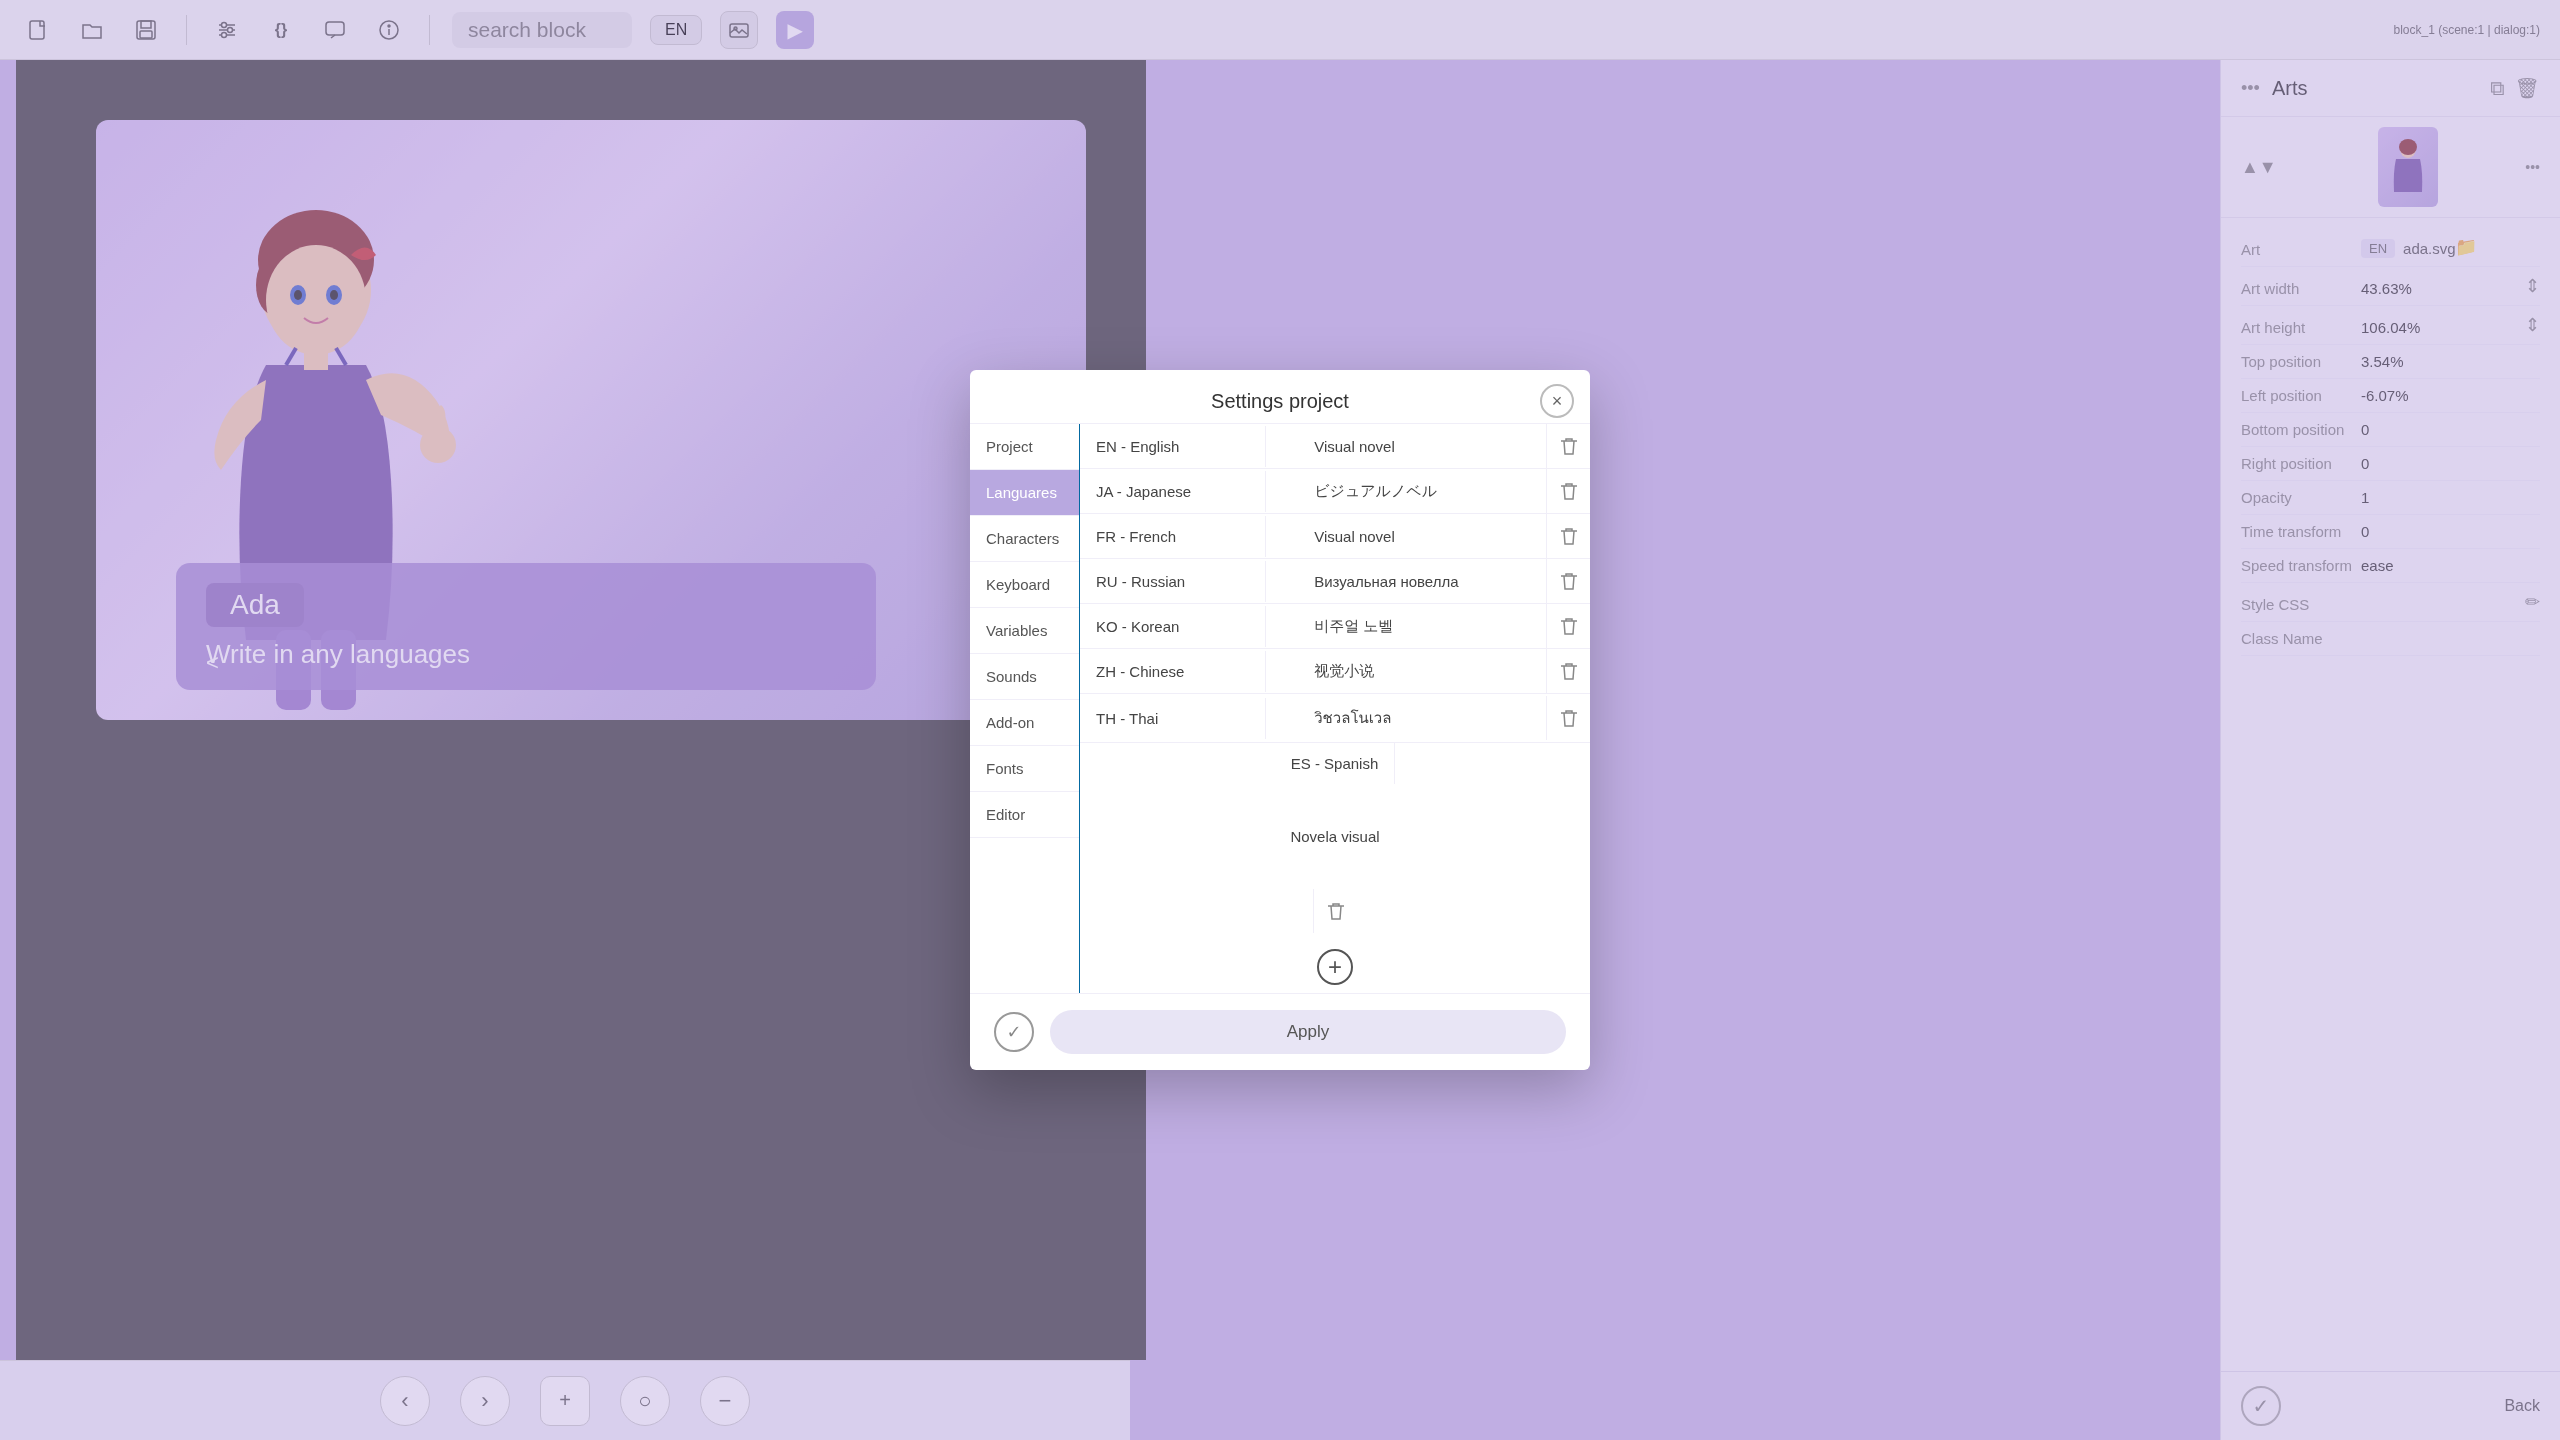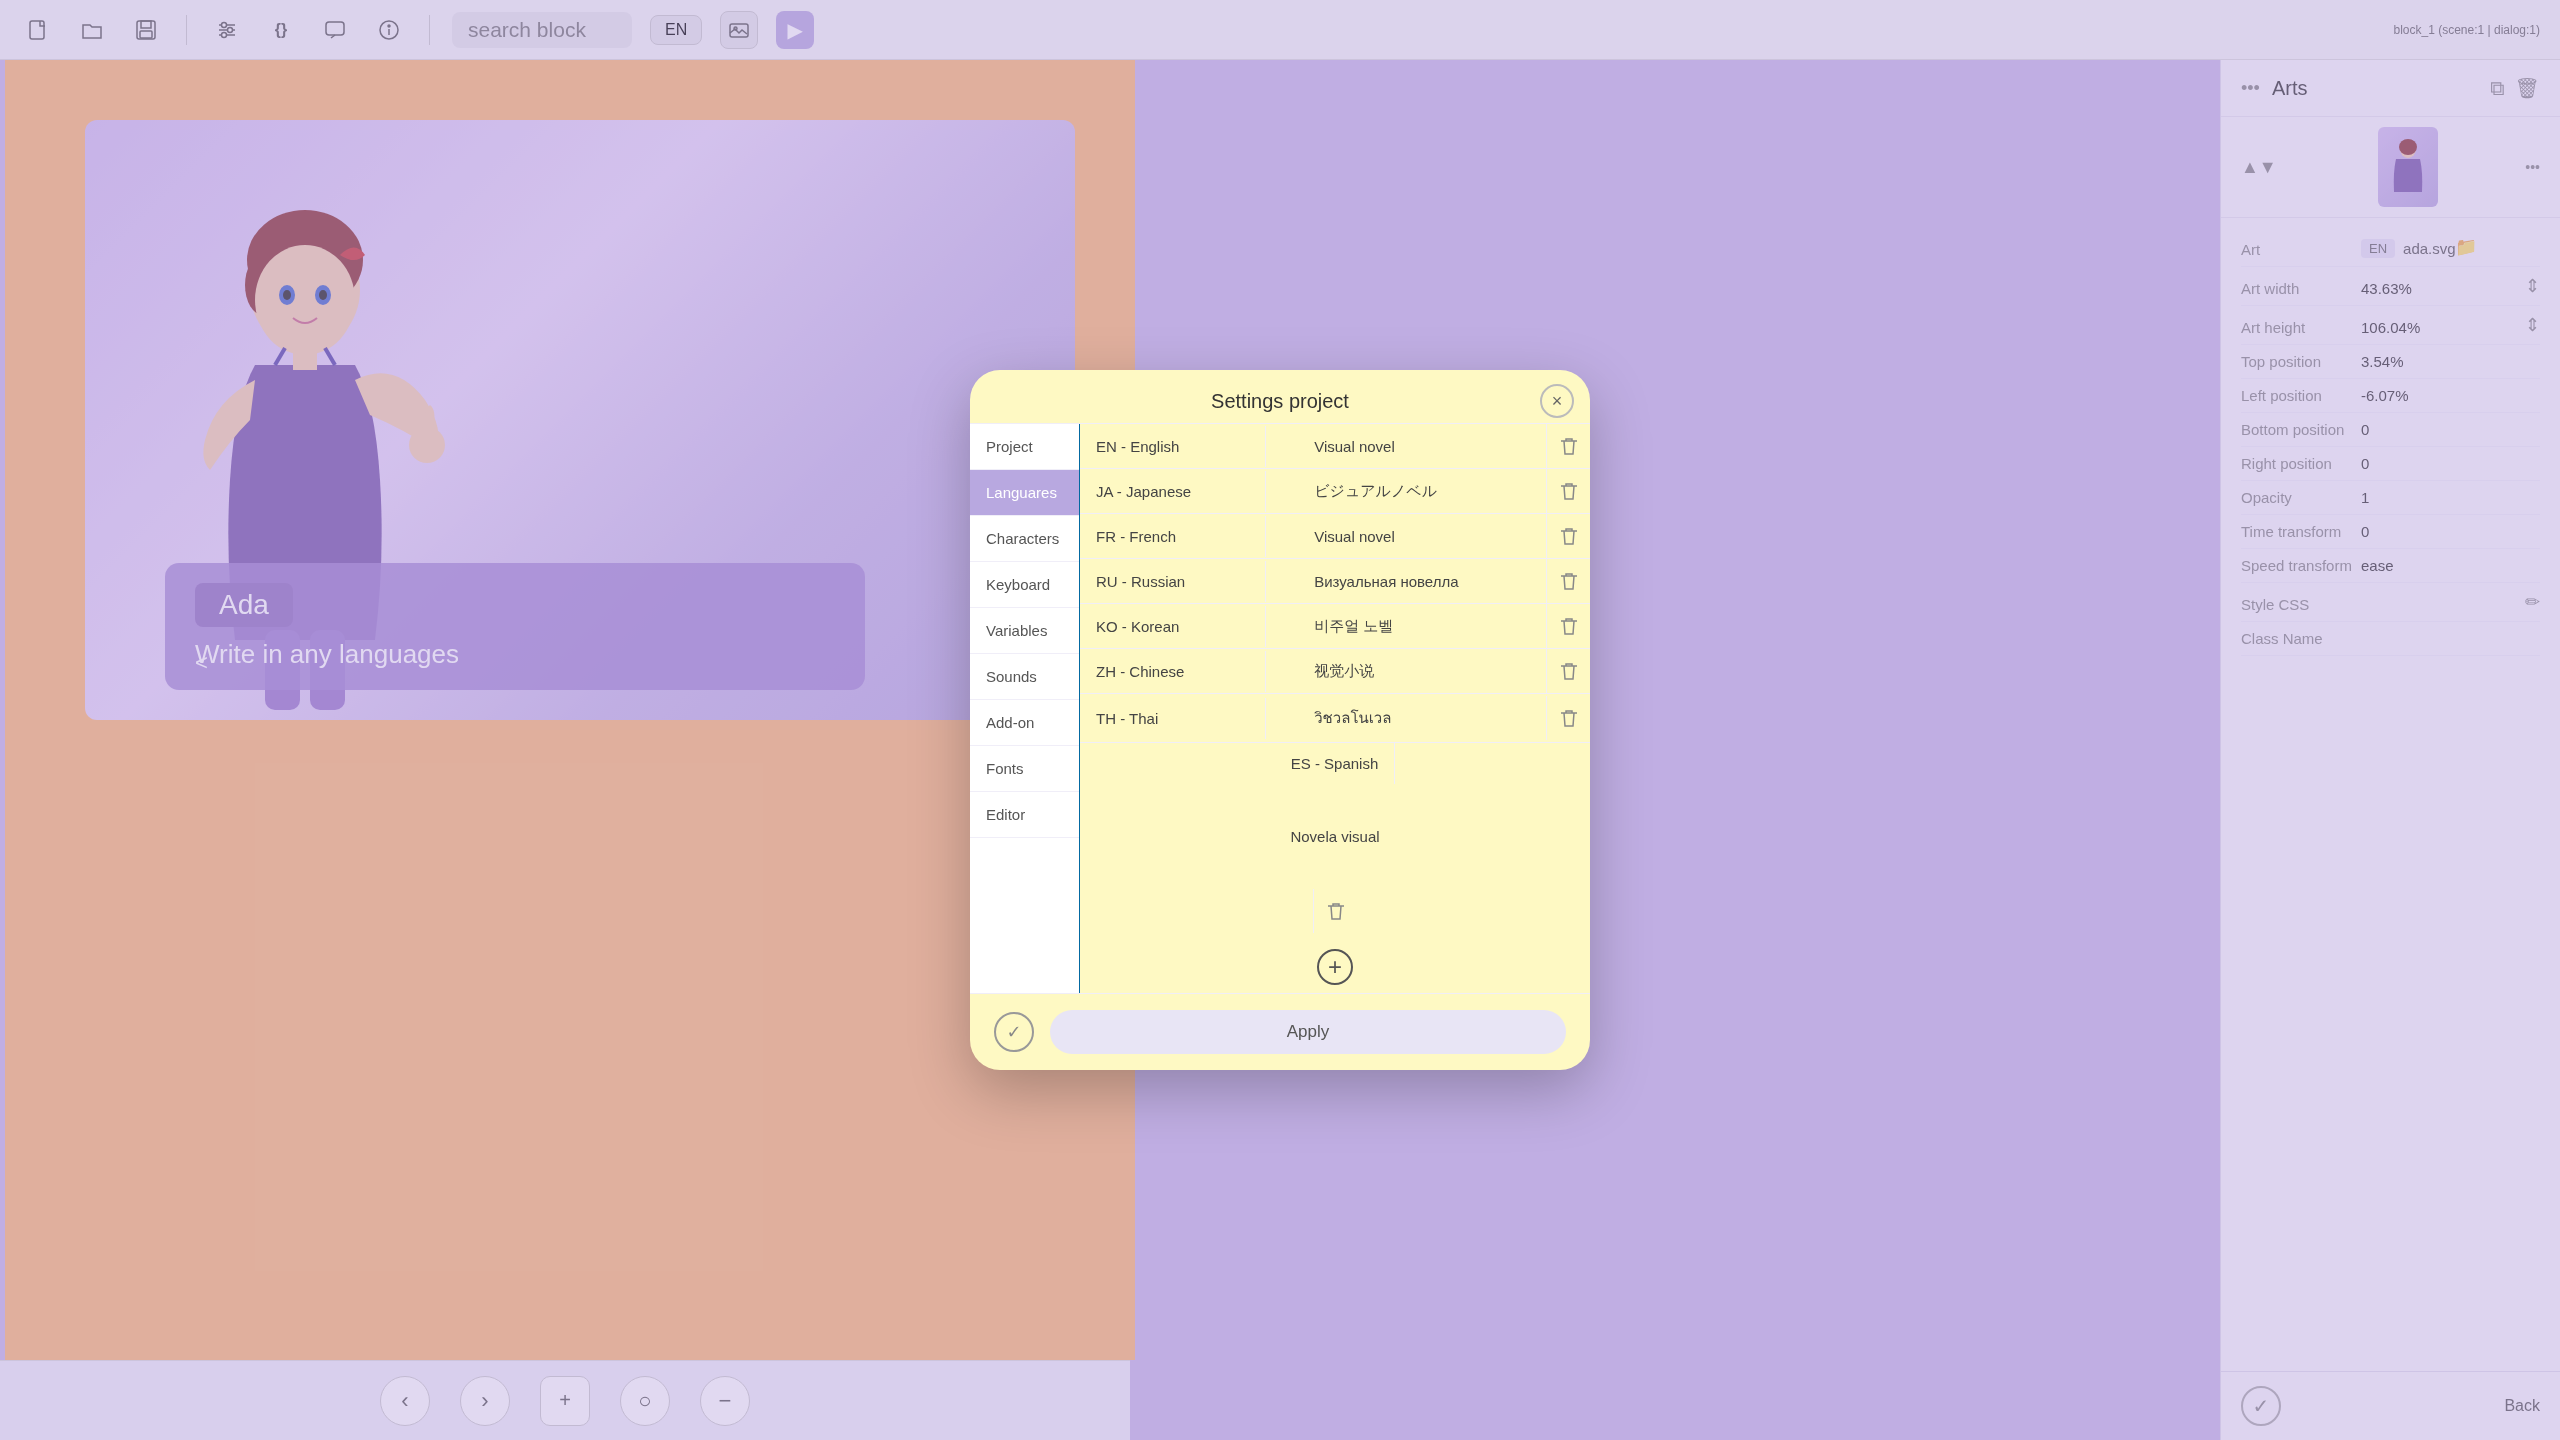--- a/index.html
+++ b/index.html
@@ -76,24 +76,24 @@
     }
     .toolbar-right {
       margin-left: auto;
       color: #666;
       font-size: 12px;
     }
 
     
     .canvas-area {
       position: absolute;
-      top: 60px; left: 5px;
+      top: 60px; left: 16px;
       width: 1130px;
       bottom: 80px;
-      background: #fdba74;
+      background: #404040;
       overflow: hidden;
     }
 
     
     .preview-bg {
       position: absolute;
       top: 60px; left: 80px;
       width: 990px;
       height: 600px;
       background: linear-gradient(135deg, #d4c0f0 0%, #e8d8f8 40%, #c8b8e8 70%, #b8a8e0 100%);
@@ -298,22 +298,22 @@
       position: absolute;
       top: 0; left: 0; right: 0; bottom: 0;
       background: rgba(180, 160, 220, 0.4);
       display: flex;
       align-items: center;
       justify-content: center;
       z-index: 100;
     }
 
     .modal {
-      background: #fef9c3;
-      border-radius: 30px;
+      background: #ffffff;
+      border-radius: 6px;
       width: 620px;
       max-height: 700px;
       box-shadow: 0 20px 60px rgba(0,0,0,0.25);
       display: flex;
       flex-direction: column;
       overflow: hidden;
     }
 
     .modal-header {
       padding: 20px 24px 10px;

